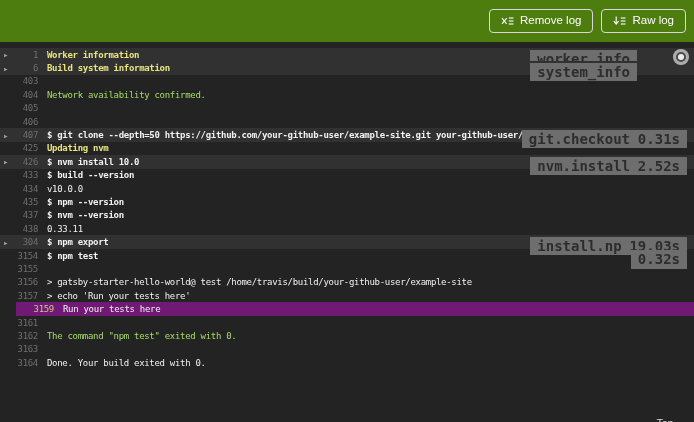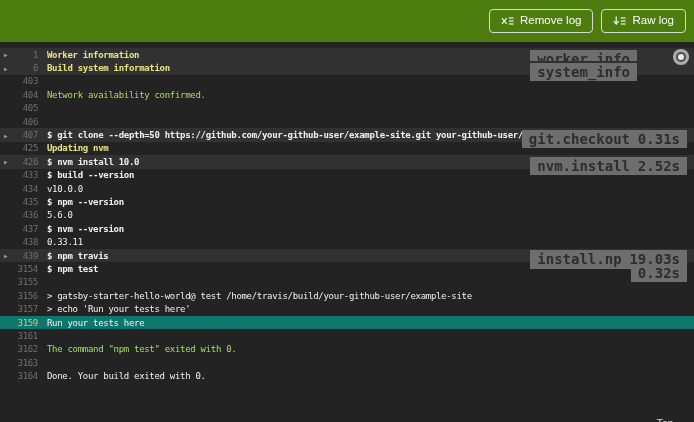--- a/index.html
+++ b/index.html
@@ -15,21 +15,21 @@
           font-family:"Liberation Sans", sans-serif; }
   .tbtn svg { display:block; }
 
   
   .log { position:relative; height:392px; background:#232323; padding-top:6px;
          font-family:"DejaVu Sans Mono", monospace; font-size:9px;
          letter-spacing:-0.3px; }
   .log-row { position:relative; height:13.4px; display:flex; align-items:center;
              color:#f1f1f1; }
   .fold-row { background:#313131; }
-  .highlight-row { background:#0f766e; }
+  .highlight-row { background:#701a75;margin-left:16px; }
 
   .fold-arrow { width:13px; padding-left:4px; font-size:6px; color:#9a9a9a;
                 flex:none; cursor:pointer; }
   .line-num { width:25px; flex:none; text-align:right; color:#6f6f6f;
               margin-right:9px; cursor:pointer; text-decoration:none; }
   .highlight-row .line-num { color:#cfc87f; }
 
   .line-text { white-space:pre; overflow:hidden; flex:1 1 auto; min-width:0; }
   .line-text.command { font-weight:bold; }
   .line-text.yellow  { color:#e9e47e; font-weight:bold; }
@@ -148,37 +148,32 @@
         <a class="line-num">434</a>
         <span class="line-text">v10.0.0</span>
       </div>
       <div class="log-row">
         <span class="fold-arrow"></span>
         <a class="line-num">435</a>
         <span class="line-text command">$ npm --version</span>
       </div>
       <div class="log-row">
         <span class="fold-arrow"></span>
-        <a class="line-num">436</a>
-        <span class="line-text">5.6.0</span>
-      </div>
-      <div class="log-row">
-        <span class="fold-arrow"></span>
         <a class="line-num">437</a>
         <span class="line-text command">$ nvm --version</span>
       </div>
       <div class="log-row">
         <span class="fold-arrow"></span>
         <a class="line-num">438</a>
         <span class="line-text">0.33.11</span>
       </div>
       <div class="log-row fold-row has-badges">
         <span class="fold-arrow">▶</span>
-        <a class="line-num">439</a>
-        <span class="line-text command">$ npm travis</span>
+        <a class="line-num">304</a>
+        <span class="line-text command">$ npm export</span>
         <span class="badge tag-badge">install.npm</span>
         <span class="badge time-badge">19.03s</span>
       </div>
       <div class="log-row has-badges">
         <span class="fold-arrow"></span>
         <a class="line-num">3154</a>
         <span class="line-text command">$ npm test</span>
         <span class="badge time-badge">0.32s</span>
       </div>
       <div class="log-row">

